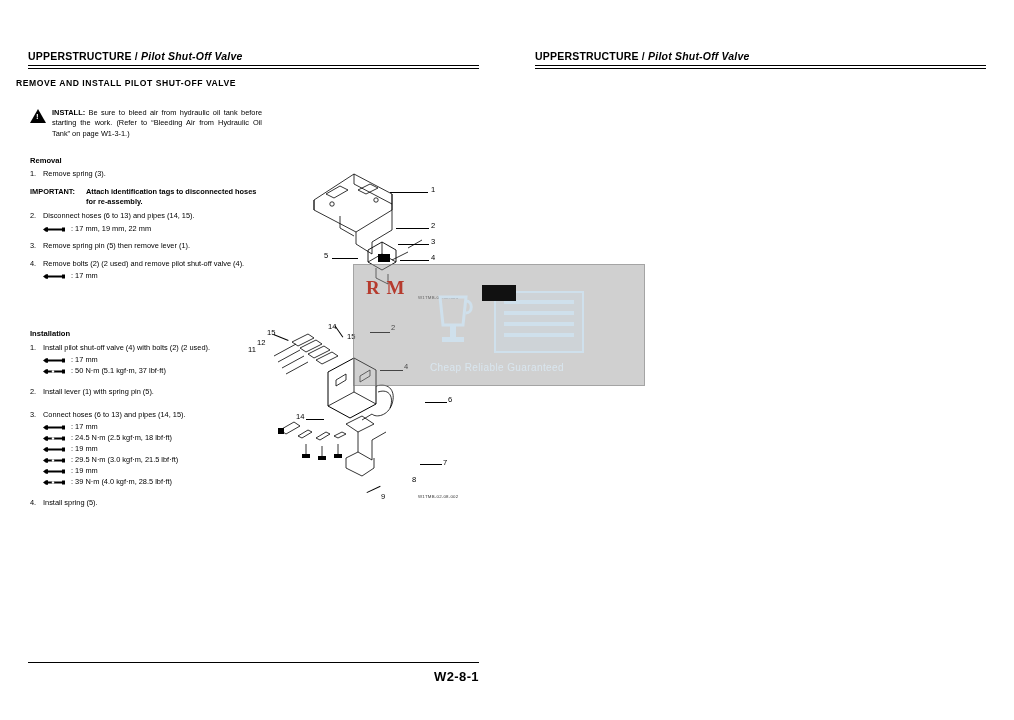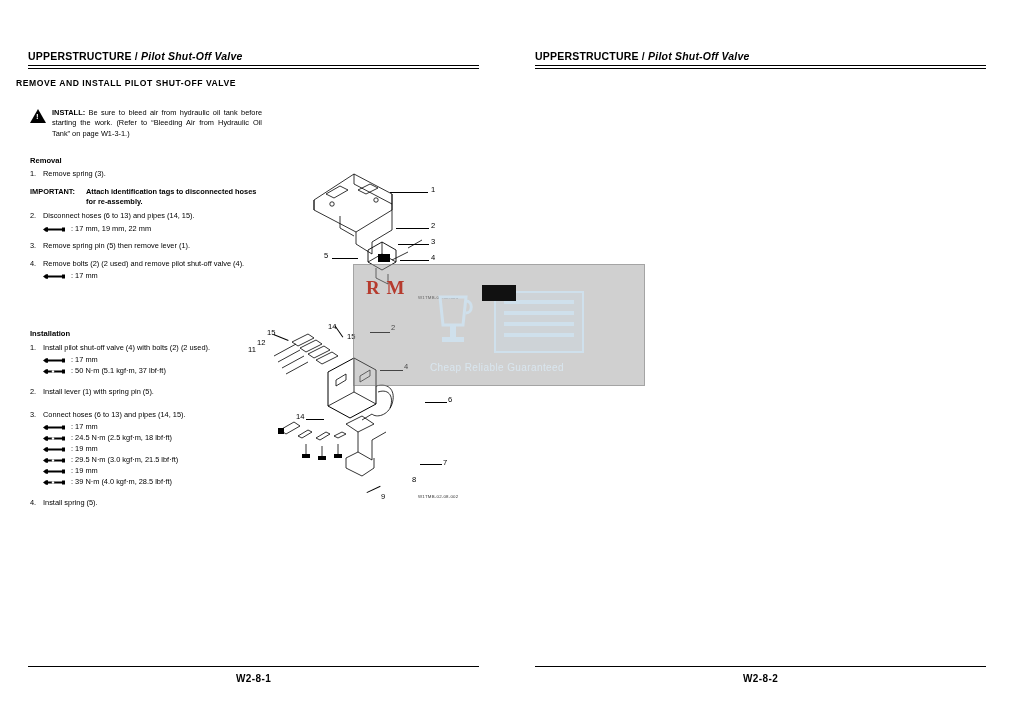--- a/index.html
+++ b/index.html
@@ -48,22 +48,22 @@
   }
 
   .ftr {
     position: absolute;
     left: 28px;
     right: 28px;
     bottom: 36px;
   }
   .ftr-rule { border-bottom: 0.9px solid #000; }
   .ftr-txt {
-    text-align: center;
-    font-size: 10px;
+    text-align: right;
+    font-size: 13px;
     font-weight: bold;
     padding-top: 6px;
     letter-spacing: 0.4px;
   }
 
   .sec-title {
     position: absolute;
     left: 16px;
     top: 78px;
     font-size: 8.6px;
@@ -500,24 +500,20 @@
     <div class="hdr-rule2"></div>
   </div>
 
   <div class="legend">
     
     
     
     
   </div>
 
-  <div class="ftr">
-    <div class="ftr-rule"></div>
-    <div class="ftr-txt">W2-8-2</div>
-  </div>
 </div>
 
 <div class="wm">
   <div class="wm-rm">
     <span>R M</span>
   </div>
   <svg class="wm-cup" viewBox="0 0 42 58">
     <path d="M8 6 H34 L31 34 H11 Z" fill="none" stroke="#cfe0ec" stroke-width="3"></path>
     <path d="M34 10 C41 10 41 22 34 22" fill="none" stroke="#cfe0ec" stroke-width="3"></path>
     <rect x="18" y="34" width="6" height="12" fill="#cfe0ec"></rect>

